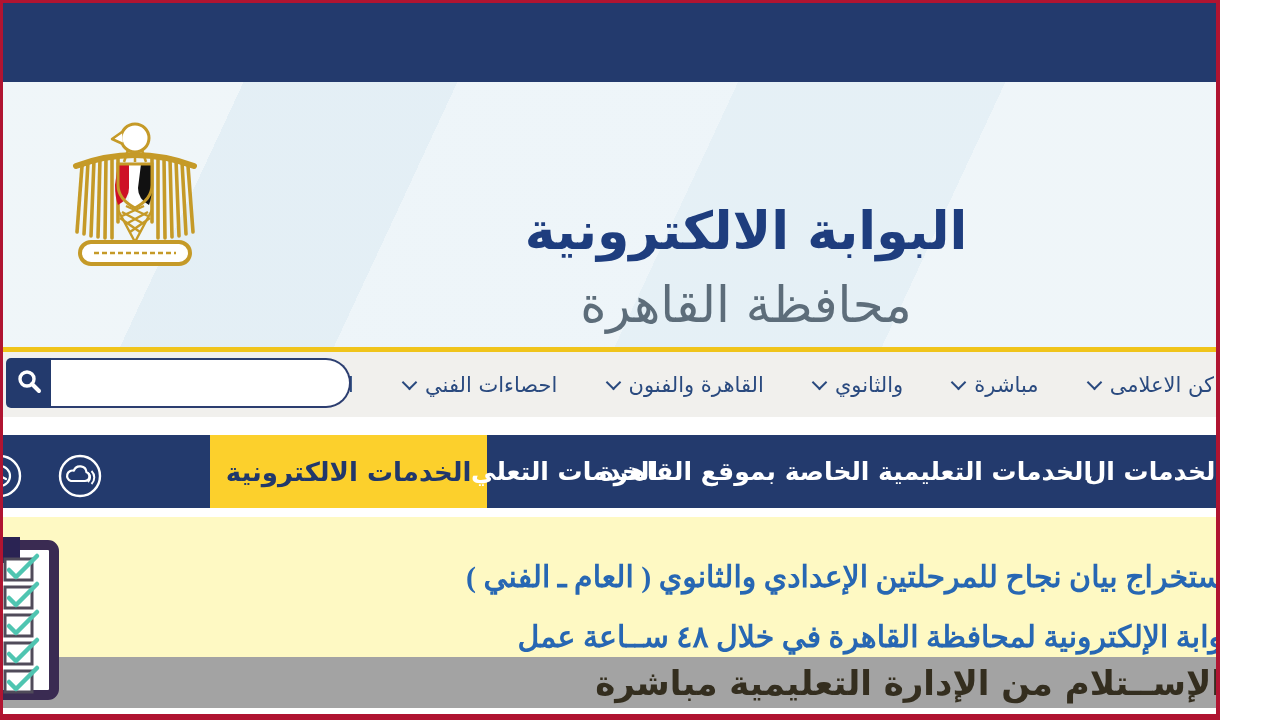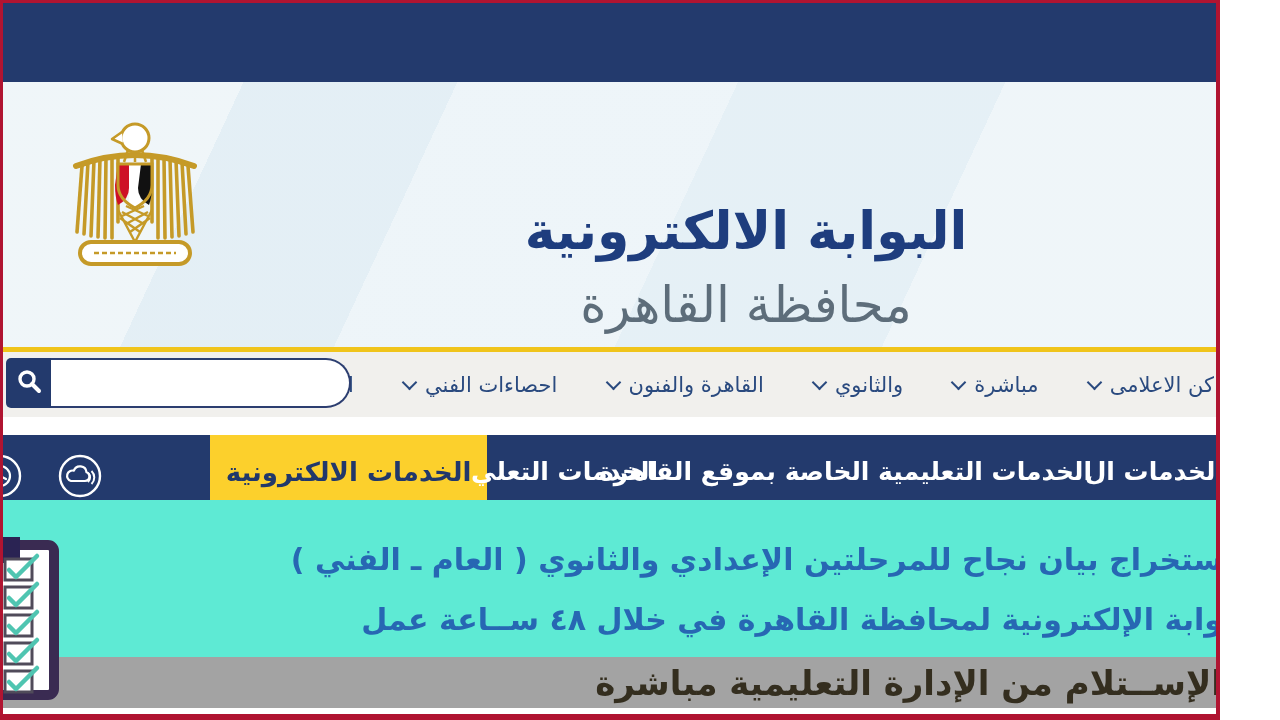--- a/index.html
+++ b/index.html
@@ -48,21 +48,21 @@
   
   .tabbar{left:3px;top:417px;right:4px;height:73px;background:#233A6D;margin-top:18px;}
   .tab{position:absolute;top:0;height:73px;display:flex;align-items:center;white-space:nowrap;
        direction:rtl;cursor:pointer;}
   .tab-white{color:#ffffff;font-size:25px;font-weight:bold;}
   .tab-active{left:207px;width:277px;background:#FCD02C;justify-content:center;
               color:#21386B;font-size:26px;font-weight:bold;}
   .circle-icon{position:absolute;top:19px;width:44px;height:44px;cursor:pointer;}
 
   
-  .content{left:3px;top:500px;right:4px;height:167px;background:#5eead4;}
+  .content{left:3px;top:517px;right:4px;height:167px;background:#fef9c3;font-family:Liberation Serif, serif;}
   .svc-line{position:absolute;right:-7px;direction:rtl;white-space:nowrap;
             font-size:30px;font-weight:bold;color:#2767B3;}
   .svc-line.l1{top:42px;}
   .svc-line.l2{top:102px;}
 
   
   .banner{left:3px;top:657px;right:4px;height:51px;background:#a3a3a3;display:flex;align-items:center;}
   .banner-text{position:absolute;right:-7px;direction:rtl;white-space:nowrap;
                font-size:34px;font-weight:bold;color:#342E1F;}
 

